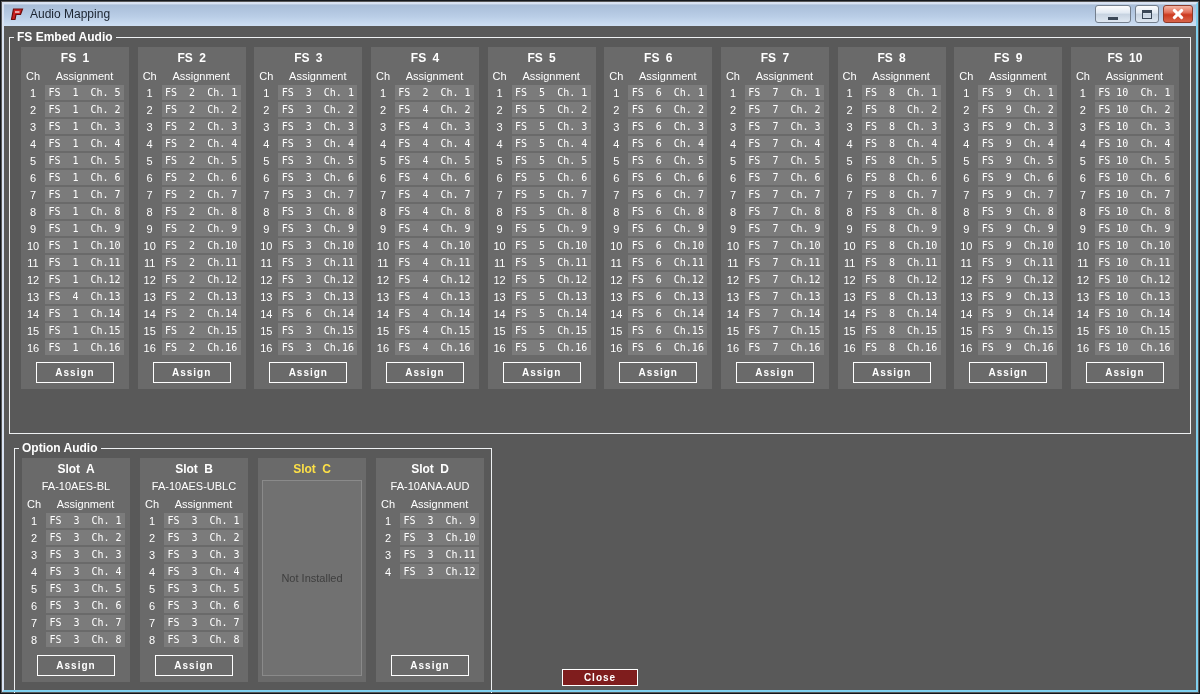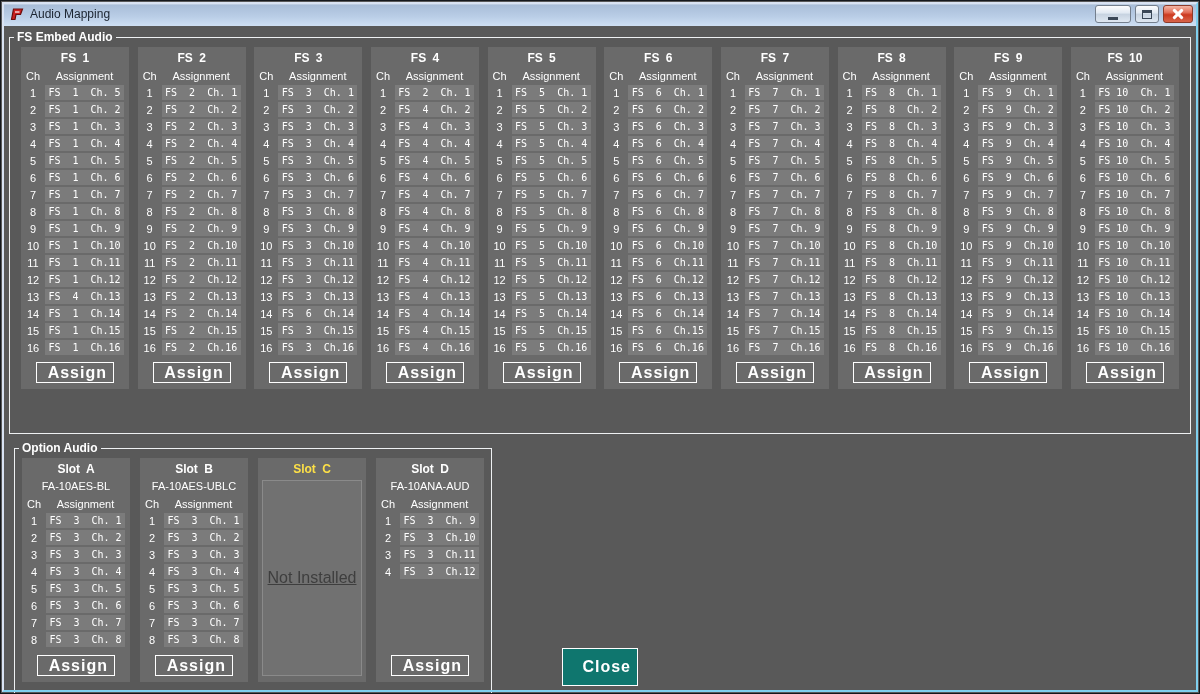--- a/index.html
+++ b/index.html
@@ -50,33 +50,33 @@
   .hdr-assign { flex:1; text-align:center; margin-right:5px; }
   .rows { margin-top:0px; }
   .rowline { display:flex; height:17px; align-items:center; }
   .ch { width:24px; text-align:center; font-size:11px; color:#ffffff; }
   .cell { flex:1; margin-right:5px; height:15px; line-height:15px; background:#7b7b7b;
             color:#ffffff; text-align:center; white-space:pre;
             font-family:"DejaVu Sans Mono", monospace; font-size:10px; }
 
   .assign-row { margin-top:auto; text-align:center; padding-bottom:6px; }
   .btn { background:#6a6a6a; border:1px solid #ffffff; color:#ffffff; font-weight:bold;
-            font-size:16px; font-family:"Liberation Sans", sans-serif; letter-spacing:1px; cursor:default;text-align:right; }
+            font-size:10px; font-family:"Liberation Sans", sans-serif; letter-spacing:1px; cursor:default; }
   .assign-btn { width:78px; height:21px; }
 
   #option-group { margin:14px 0 0 10px; width:478px; height:250px; }
   .slots { display:flex; justify-content:space-between; padding:9px 7px 0 7px; }
   .slot { width:108px; height:224px; background:#6a6a6a; display:flex; flex-direction:column; padding-top:2px; }
   .slot-model { height:17px; line-height:17px; text-align:center; font-size:11px; color:#ffffff; white-space:nowrap; }
   .empty-panel { flex:1; margin:2px 4px 6px 4px; background:#717171; border:1px solid #8a8a8a;
             display:flex; align-items:center; justify-content:center; }
-  .empty-panel span { font-size:16px; color:#3e3e3e;text-decoration:underline; }
+  .empty-panel span { font-size:11px; color:#3e3e3e; }
 
   .footer { position:absolute; left:0; right:0; bottom:4px; text-align:center; }
-  .close-btn { width:76px; height:38px; background:#0f766e; }
+  .close-btn { width:76px; height:17px; background:#7f1d1d; }
 </style>
 </head>
 <body>
 
 <div class="window">
   <div class="frame-overlay"></div>
 
   <div class="titlebar">
     <span class="app-icon">
       <svg width="16" height="16" viewBox="0 0 16 16">

